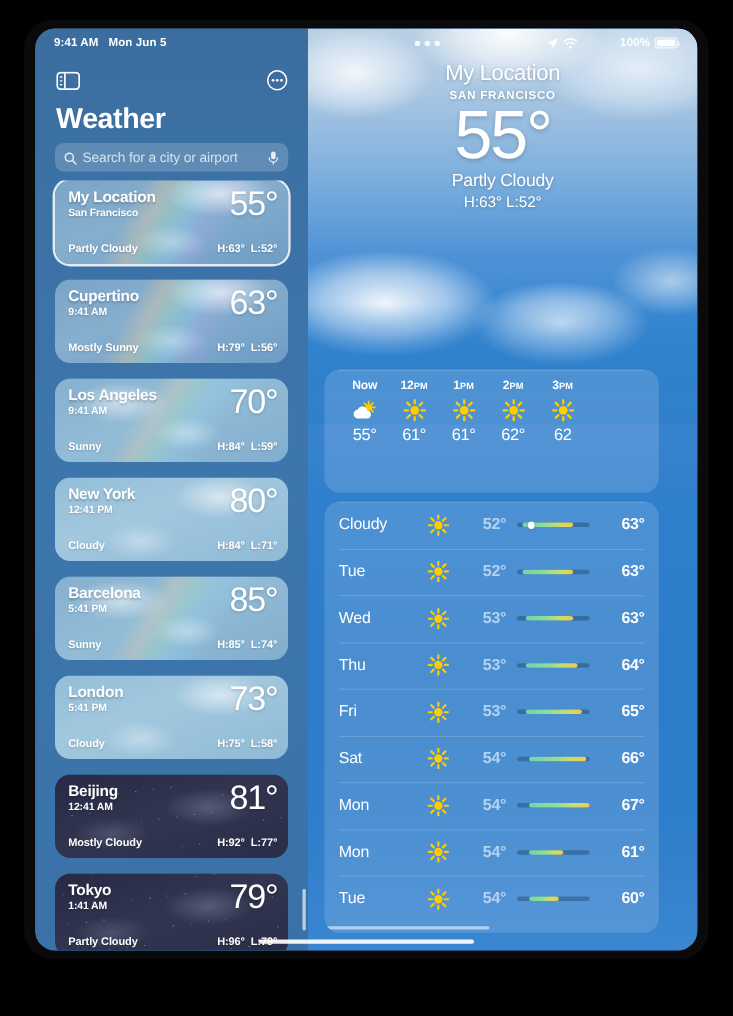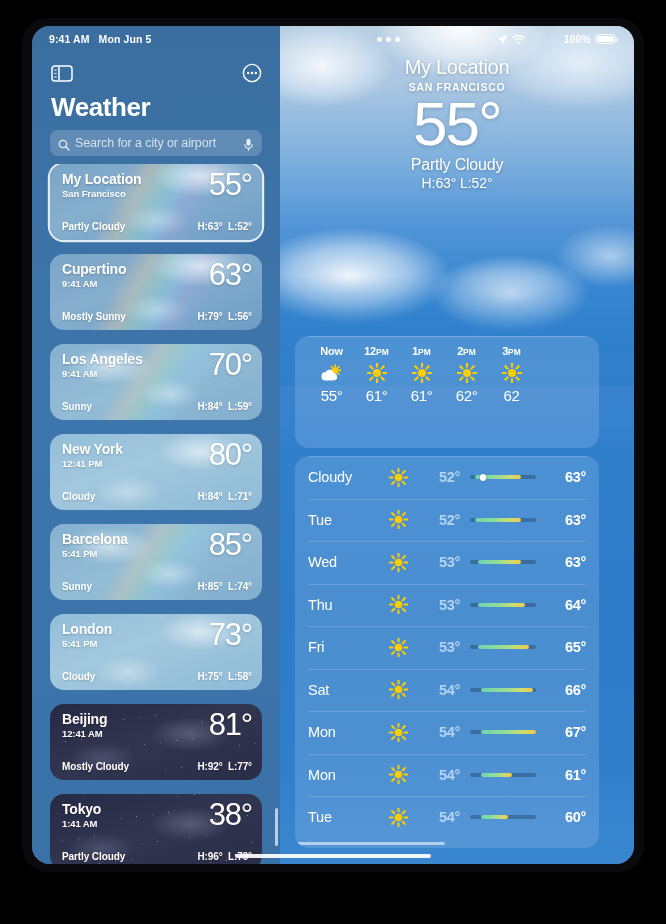--- a/index.html
+++ b/index.html
@@ -521,21 +521,21 @@
                 <span class="star" style="left:176px;top:66px;opacity:0.82"></span>
                 <span class="star" style="left:7px;top:19px;opacity:0.45"></span>
                 <span class="star" style="left:44px;top:42px;opacity:0.58"></span>
                 <span class="star" style="left:81px;top:65px;opacity:0.71"></span>
                 <span class="star" style="left:118px;top:18px;opacity:0.84"></span>
                 <span class="star" style="left:155px;top:41px;opacity:0.47"></span>
                 <span class="star" style="left:192px;top:64px;opacity:0.60"></span>
               </div>
               <div class="cc-name">Tokyo</div>
               <div class="cc-sub">1:41 AM</div>
-              <div class="cc-temp">38°</div>
+              <div class="cc-temp">79°</div>
               <div class="cc-cond">Partly Cloudy</div>
               <div class="cc-hl">H:96°&nbsp; L:79°</div>
             </div>
           </div>
         <div id="sidebar-scrollbar"></div>
       </div>
 
       <div id="detail">
         <div id="sky"></div>
         <div id="sky-fade"></div>

